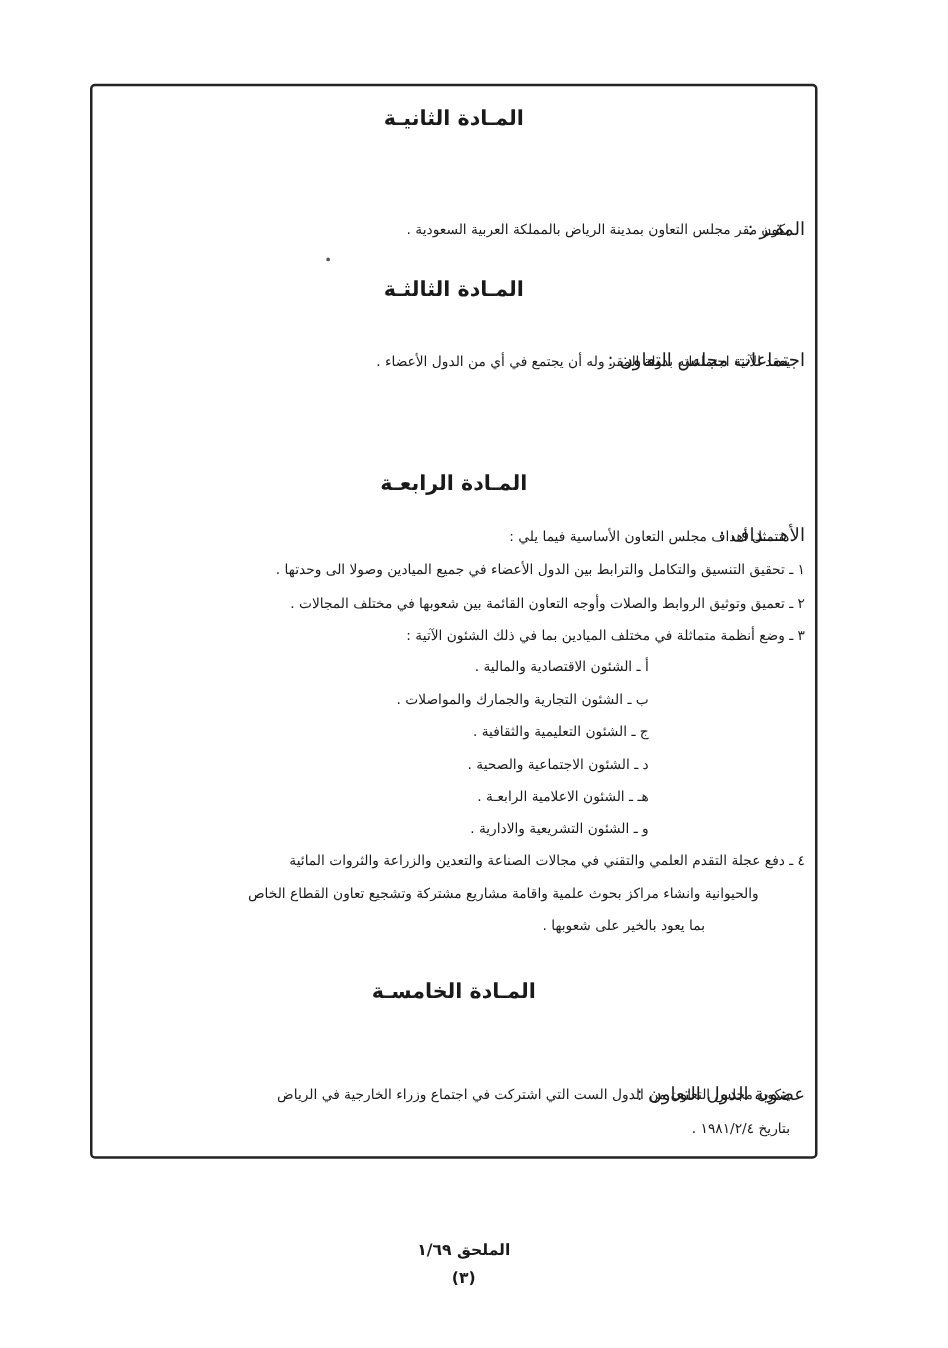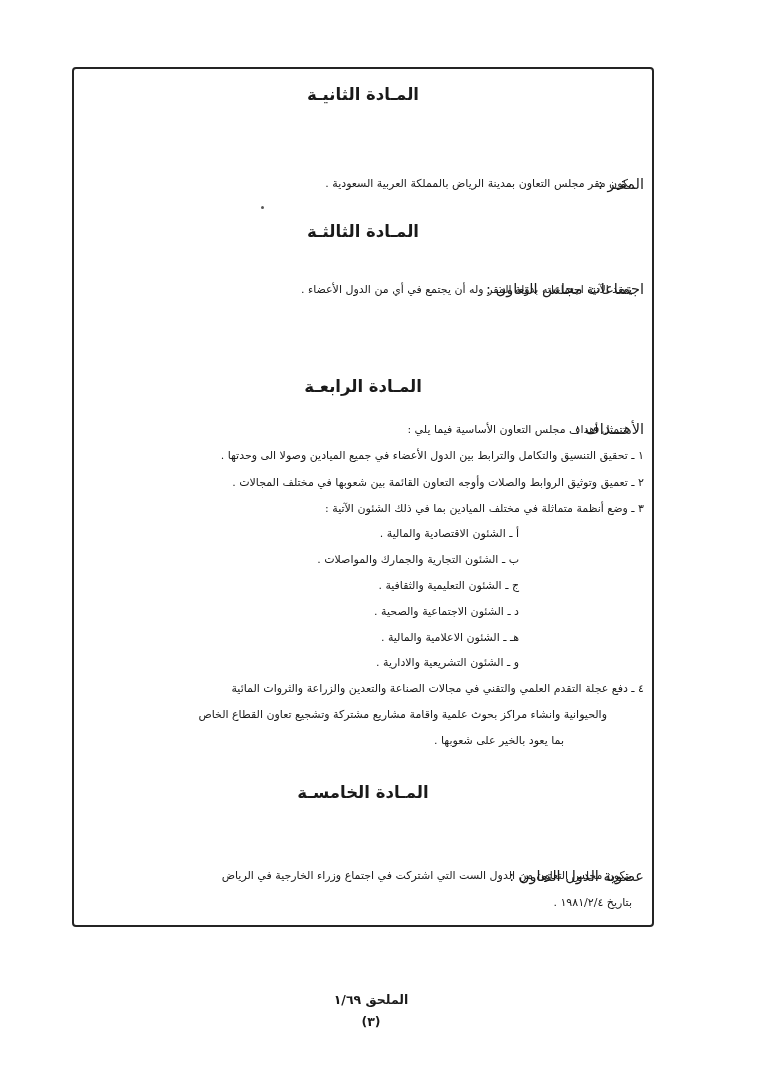--- a/index.html
+++ b/index.html
@@ -51,21 +51,21 @@
   <div class="ln" style="top:351px;right:26px;">تتمثل أهداف مجلس التعاون الأساسية فيما يلي :</div>
 
   <div class="ln" style="top:377px;right:8px;">١ ـ  تحقيق التنسيق والتكامل والترابط بين الدول الأعضاء في جميع الميادين وصولا الى وحدتها .</div>
   <div class="ln" style="top:404px;right:8px;">٢ ـ  تعميق وتوثيق الروابط والصلات وأوجه التعاون القائمة بين شعوبها في مختلف المجالات .</div>
   <div class="ln" style="top:430px;right:8px;">٣ ـ  وضع أنظمة متماثلة في مختلف الميادين بما في ذلك الشئون الآتية :</div>
 
   <div class="ln" style="top:455px;right:133px;">أ ـ  الشئون الاقتصادية والمالية .</div>
   <div class="ln" style="top:481px;right:133px;">ب ـ  الشئون التجارية والجمارك والمواصلات .</div>
   <div class="ln" style="top:507px;right:133px;">ج ـ  الشئون التعليمية والثقافية .</div>
   <div class="ln" style="top:533px;right:133px;">د ـ  الشئون الاجتماعية والصحية .</div>
-  <div class="ln" style="top:559px;right:133px;">هـ ـ  الشئون الاعلامية والمالية .</div>
+  <div class="ln" style="top:559px;right:133px;">هـ ـ  الشئون الاعلامية الرابعـة .</div>
   <div class="ln" style="top:584px;right:133px;">و ـ  الشئون التشريعية والادارية .</div>
 
   <div class="ln" style="top:610px;right:8px;">٤ ـ  دفع عجلة التقدم العلمي والتقني في مجالات الصناعة والتعدين والزراعة والثروات المائية</div>
   <div class="ln" style="top:636px;right:45px;">والحيوانية وانشاء مراكز بحوث علمية واقامة مشاريع مشتركة وتشجيع تعاون القطاع الخاص</div>
   <div class="ln" style="top:662px;right:88px;">بما يعود بالخير على شعوبها .</div>
 
   <div class="ln title" style="top:714px;">المـادة الخامسـة</div>
   <div class="ln head" style="top:771px;right:8px;">عضوية الدول التعاون :</div>
   <div class="ln" style="top:797px;right:20px;">يتكون مجلس التعاون من الدول الست التي اشتركت في اجتماع وزراء الخارجية في الرياض</div>
   <div class="ln" style="top:824px;right:20px;">بتاريخ ١٩٨١/٢/٤ .</div>

